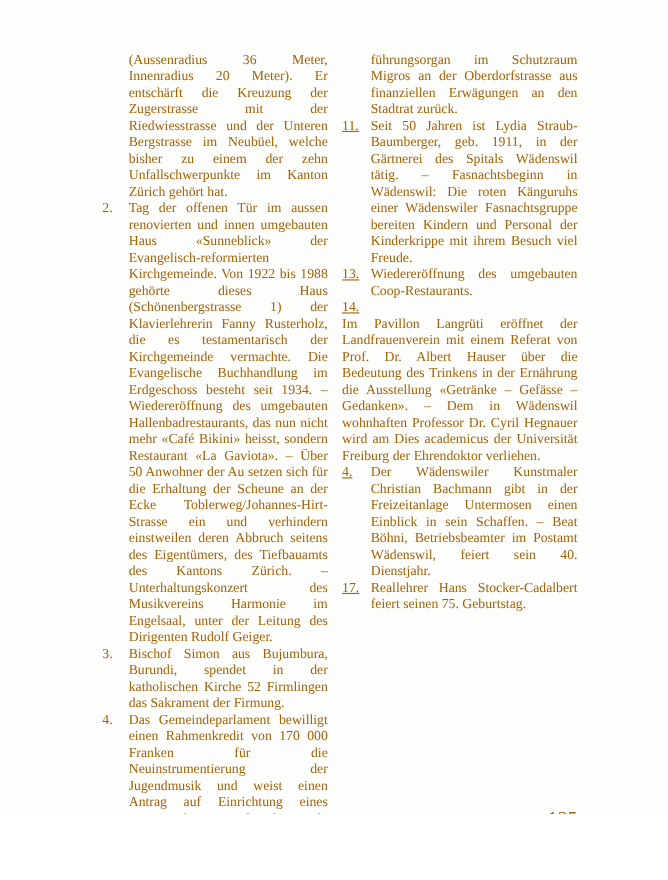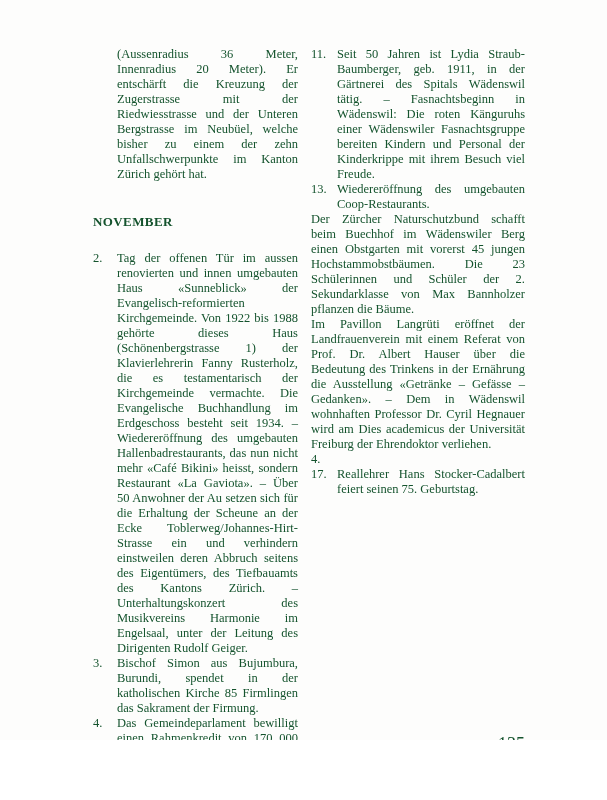--- a/index.html
+++ b/index.html
@@ -7,21 +7,21 @@
     padding: 0;
     background: #ffffff;
   }
   .page {
     position: relative;
     width: 607px;
     height: 740px;
     background: #fdfdfc;
     overflow: hidden;
     font-family: "Liberation Serif", "DejaVu Serif", serif;
-    color: #14532d;
+    color: #a16207;
     font-size: 12.5px;
     line-height: 15px;
   }
   .column {
     position: absolute;
     top: 47px;
   }
   .column.left {
     left: 93px;
     width: 205px;
@@ -42,20 +42,21 @@
     margin: 32px 0 22px 0;
   }
   .item {
     display: flex;
   }
   .item .num {
     flex: 0 0 24px;
   }
   .column.right .item .num {
     flex-basis: 26px;
+    text-decoration: underline;
   }
   .item .txt {
     flex: 1;
     text-align: justify;
   }
   .page-number {
     position: absolute;
     left: 311px;
     top: 737px;
     width: 214px;
@@ -64,54 +65,55 @@
   }
 </style>
 </head>
 <body>
 
 <div class="page">
 
   <div class="column left">
     <div class="continuation">(Aussenradius 36 Meter, Innenradius 20 Meter). Er entschärft die Kreuzung der Zugerstrasse mit der Riedwiesstrasse und der Unteren Bergstrasse im Neubüel, welche bisher zu einem der zehn Unfallschwerpunkte im Kanton Zürich gehört hat.</div>
 
-    <div class="month-heading">NOVEMBER</div>
 
     <div class="item">
       <span class="num">2.</span>
       <div class="txt">Tag der offenen Tür im aussen renovierten und innen umgebauten Haus «Sunneblick» der Evangelisch-reformierten Kirchgemeinde. Von 1922 bis 1988 gehörte dieses Haus (Schönenbergstrasse 1) der Klavierlehrerin Fanny Rusterholz, die es testamentarisch der Kirchgemeinde vermachte. Die Evangelische Buchhandlung im Erdgeschoss besteht seit 1934. – Wiedereröffnung des umgebauten Hallenbadrestaurants, das nun nicht mehr «Café Bikini» heisst, sondern Restaurant «La Gaviota». – Über 50 Anwohner der Au setzen sich für die Erhaltung der Scheune an der Ecke Toblerweg/Johannes-Hirt-Strasse ein und verhindern einstweilen deren Abbruch seitens des Eigentümers, des Tiefbauamts des Kantons Zürich. – Unterhaltungskonzert des Musikvereins Harmonie im Engelsaal, unter der Leitung des Dirigenten Rudolf Geiger.</div>
     </div>
     <div class="item">
       <span class="num">3.</span>
-      <div class="txt">Bischof Simon aus Bujumbura, Burundi, spendet in der katholischen Kirche 85 Firmlingen das Sakrament der Firmung.</div>
+      <div class="txt">Bischof Simon aus Bujumbura, Burundi, spendet in der katholischen Kirche 52 Firmlingen das Sakrament der Firmung.</div>
     </div>
     <div class="item">
       <span class="num">4.</span>
       <div class="txt">Das Gemeindeparlament bewilligt einen Rahmenkredit von 170 000 Franken für die Neuinstrumentierung der Jugendmusik und weist einen Antrag auf Einrichtung eines Kommandopostens für das zivile Gemeinde-</div>
     </div>
   </div>
 
   <div class="column right">
+    <div class="continuation">führungsorgan im Schutzraum Migros an der Oberdorfstrasse aus finanziellen Erwägungen an den Stadtrat zurück.</div>
 
     <div class="item">
       <span class="num">11.</span>
       <div class="txt">Seit 50 Jahren ist Lydia Straub-Baumberger, geb. 1911, in der Gärtnerei des Spitals Wädenswil tätig. – Fasnachtsbeginn in Wädenswil: Die roten Känguruhs einer Wädenswiler Fasnachtsgruppe bereiten Kindern und Personal der Kinderkrippe mit ihrem Besuch viel Freude.</div>
     </div>
     <div class="item">
       <span class="num">13.</span>
       <div class="txt">Wiedereröffnung des umgebauten Coop-Restaurants.</div>
     </div>
     <div class="item">
-      <div class="txt">Der Zürcher Naturschutzbund schafft beim Buechhof im Wädenswiler Berg einen Obstgarten mit vorerst 45 jungen Hochstammobstbäumen. Die 23 Schülerinnen und Schüler der 2. Sekundarklasse von Max Bannholzer pflanzen die Bäume.</div>
+      <span class="num">14.</span>
     </div>
     <div class="item">
       <div class="txt">Im Pavillon Langrüti eröffnet der Landfrauenverein mit einem Referat von Prof. Dr. Albert Hauser über die Bedeutung des Trinkens in der Ernährung die Ausstellung «Getränke – Gefässe – Gedanken». – Dem in Wädenswil wohnhaften Professor Dr. Cyril Hegnauer wird am Dies academicus der Universität Freiburg der Ehrendoktor verliehen.</div>
     </div>
     <div class="item">
       <span class="num">4.</span>
+      <div class="txt">Der Wädenswiler Kunstmaler Christian Bachmann gibt in der Freizeitanlage Untermosen einen Einblick in sein Schaffen. – Beat Böhni, Betriebsbeamter im Postamt Wädenswil, feiert sein 40. Dienstjahr.</div>
     </div>
     <div class="item">
       <span class="num">17.</span>
       <div class="txt">Reallehrer Hans Stocker-Cadalbert feiert seinen 75. Geburtstag.</div>
     </div>
     <div class="item">
     </div>
   </div>
 
   <div class="page-number">135</div>

